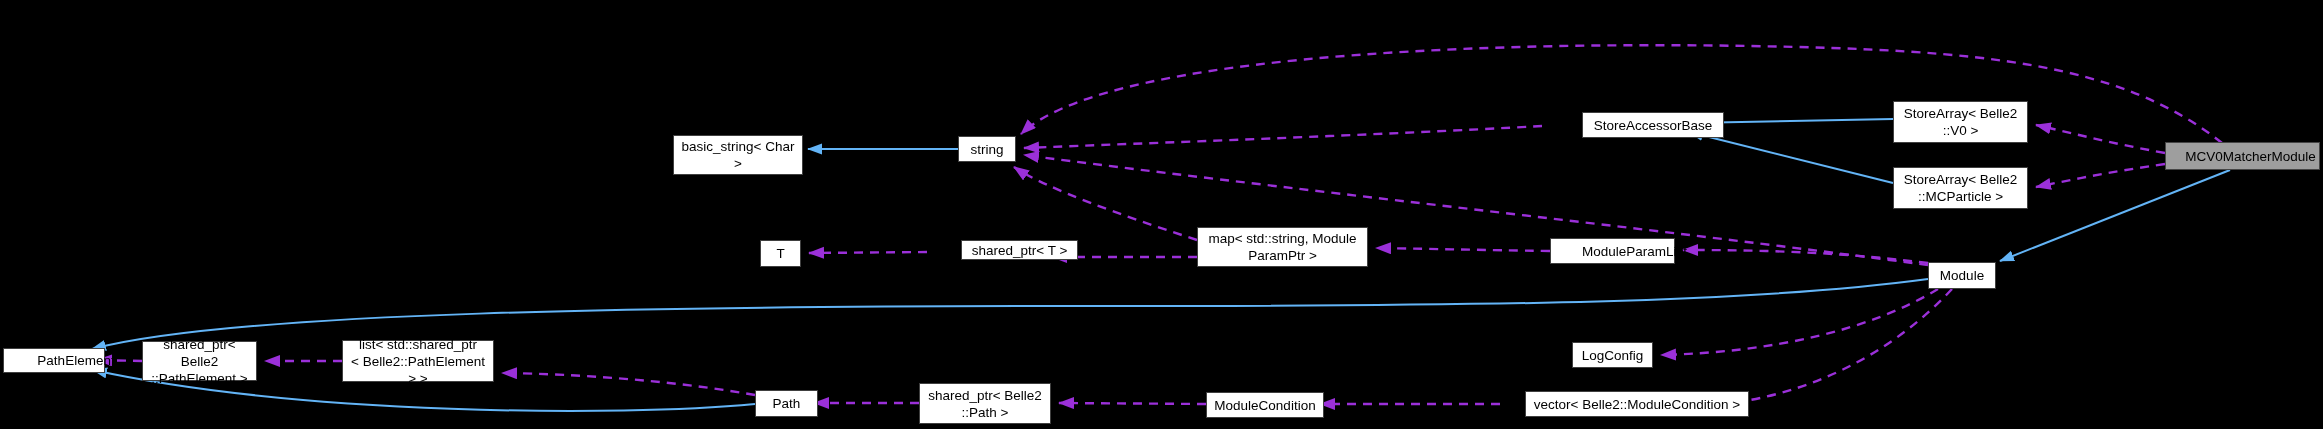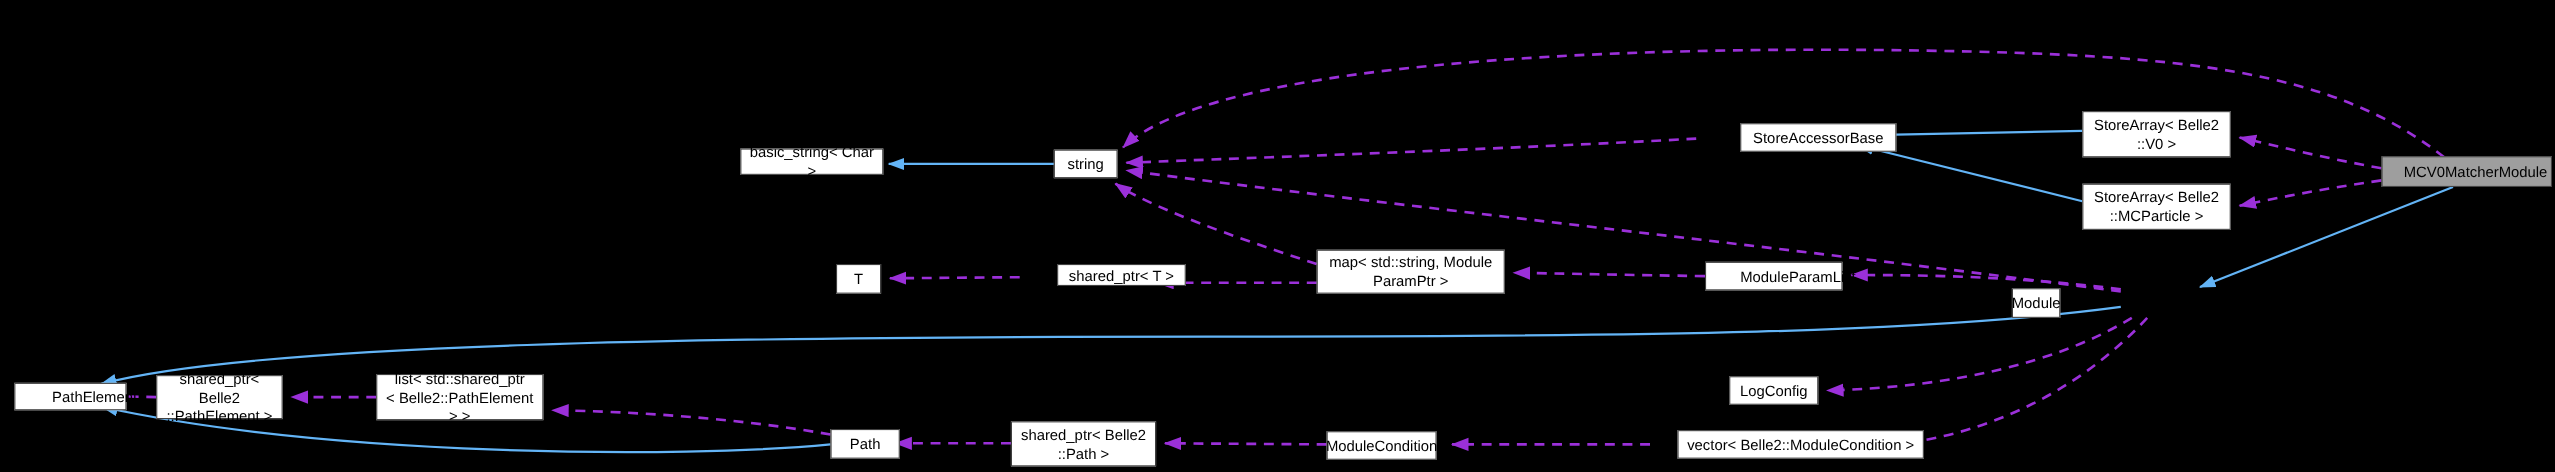--- a/index.html
+++ b/index.html
@@ -82,39 +82,39 @@
         <path d="M 1952,289 C 1900,345 1825,390 1732,403" class="edge usage" marker-end="url(#arrow-purple)"></path>
         <path d="M 1500,404 L 1320,404" class="edge usage" marker-end="url(#arrow-purple)"></path>
         <path d="M 1206,404 L 1059,403" class="edge usage" marker-end="url(#arrow-purple)"></path>
         <path d="M 919,403 L 814,403" class="edge usage" marker-end="url(#arrow-purple)"></path>
         <path d="M 755,395 C 670,380 575,374 502,373" class="edge usage" marker-end="url(#arrow-purple)"></path>
         <path d="M 342,361 L 265,361" class="edge usage" marker-end="url(#arrow-purple)"></path>
         <path d="M 142,361 L 97,360" class="edge usage" marker-end="url(#arrow-purple)"></path>
       </g>
   </svg>
   <div id="nodes">
-      <div class="node" style="left: 673px; top: 135px; width: 130px; height: 24px;">basic_string&lt; Char &gt;</div>
+      <div class="node" style="left: 673px; top: 135px; width: 130px; height: 40px;">basic_string&lt; Char &gt;</div>
       <div class="node" style="left: 958px; top: 136px; width: 58px; height: 26px;">string</div>
       <div class="node" style="left: 1542px; top: 112px; width: 142px; height: 26px; margin-left: 40px;">StoreAccessorBase</div>
       <div class="node" style="left: 1893px; top: 101px; width: 135px; height: 42px;">StoreArray&lt; Belle2
 ::V0 &gt;</div>
       <div class="node" style="left: 1893px; top: 167px; width: 135px; height: 42px;">StoreArray&lt; Belle2
 ::MCParticle &gt;</div>
       <div class="node highlight" style="left: 2165px; top: 142px; width: 155px; height: 28px;">MCV0MatcherModule</div>
       <div class="node" style="left: 760px; top: 240px; width: 41px; height: 27px;">T</div>
       <div class="node" style="left: 927px; top: 240px; width: 117px; height: 20px; margin-left: 34px;">shared_ptr&lt; T &gt;</div>
       <div class="node" style="left: 1197px; top: 227px; width: 171px; height: 40px;">map&lt; std::string, Module
 ParamPtr &gt;</div>
       <div class="node" style="left: 1550px; top: 238px; width: 125px; height: 26px; padding-left: 48px;">ModuleParamList</div>
-      <div class="node" style="left: 1829px; top: 262px; width: 44px; height: 27px;">Module</div>
-      <div class="node" style="left: 13px; top: 348px; width: 102px; height: 25px; padding-left: 48px;">PathElement</div>
+      <div class="node" style="left: 1928px; top: 262px; width: 68px; height: 27px;">Module</div>
+      <div class="node" style="left: 3px; top: 348px; width: 102px; height: 25px; padding-left: 48px;">PathElement</div>
       <div class="node" style="left: 142px; top: 341px; width: 115px; height: 40px;">shared_ptr&lt; Belle2
 ::PathElement &gt;</div>
       <div class="node" style="left: 342px; top: 340px; width: 152px; height: 42px;">list&lt; std::shared_ptr
 &lt; Belle2::PathElement &gt; &gt;</div>
       <div class="node" style="left: 1572px; top: 342px; width: 81px; height: 26px;">LogConfig</div>
       <div class="node" style="left: 755px; top: 390px; width: 63px; height: 27px;">Path</div>
       <div class="node" style="left: 919px; top: 383px; width: 132px; height: 41px;">shared_ptr&lt; Belle2
 ::Path &gt;</div>
-      <div class="node" style="left: 1206px; top: 392px; width: 100px; height: 26px;">ModuleCondition</div>
+      <div class="node" style="left: 1206px; top: 392px; width: 118px; height: 26px;">ModuleCondition</div>
       <div class="node" style="left: 1500px; top: 391px; width: 224px; height: 26px; margin-left: 25px;">vector&lt; Belle2::ModuleCondition &gt;</div>
     </div>
 </div>
 
 </body></html>

